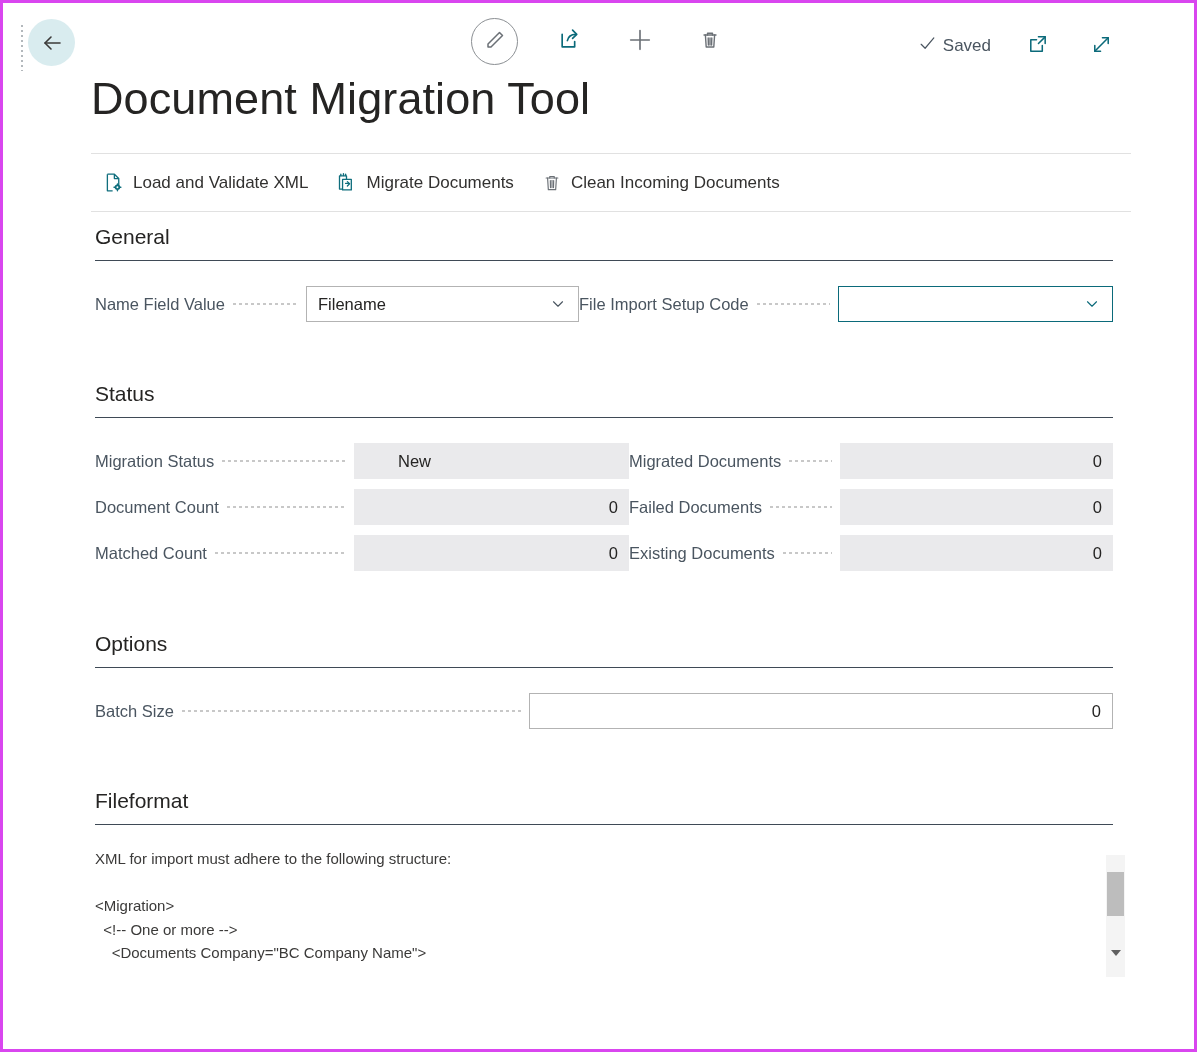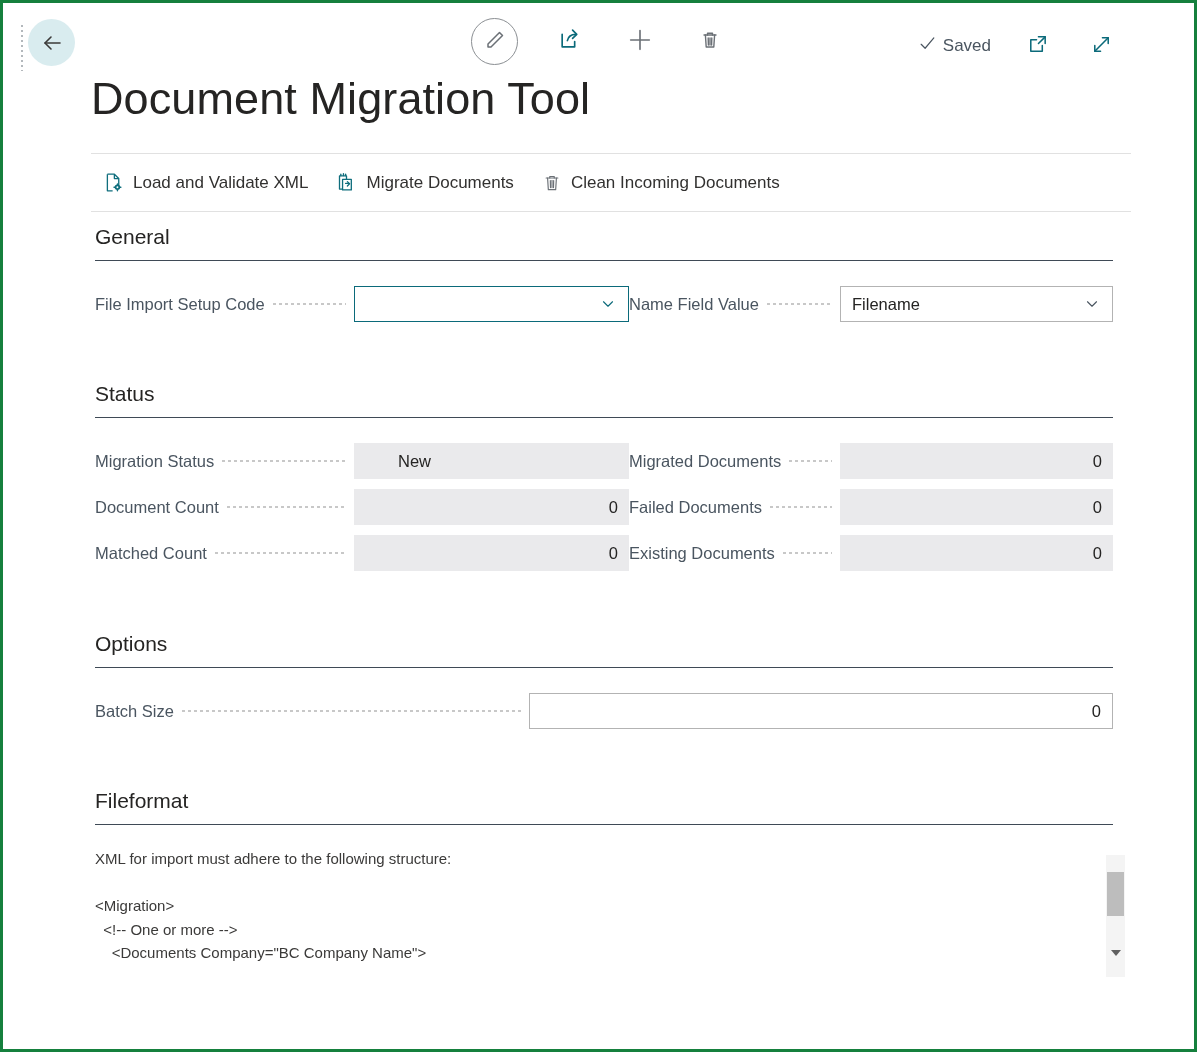--- a/index.html
+++ b/index.html
@@ -11,21 +11,21 @@
     width: 1197px; height: 1052px;
     font-family: "Liberation Sans", sans-serif;
     overflow: hidden;
     position: relative;
   }
 
   
   .frame {
     position: absolute;
     inset: 0;
-    border: 3px solid #15803d;
+    border: 3px solid #d946ef;
     background: #ffffff;
     overflow: hidden;
   }
 
   
   .left-rail {
     position: absolute;
     left: 18px; top: 22px;
     width: 2px; height: 46px;
     background-image: linear-gradient(to bottom, #9aa0a6 0 2px, transparent 2px 5px);
@@ -365,46 +365,46 @@
       </span>
       <span>Clean Incoming Documents</span>
     </div>
   </div>
 
   <div class="group" style="top:222px;">
     <div class="group-title">General</div>
     <div class="rows">
       <div class="row">
 
+        <div class="col right">
+          <span class="fld-label">Name Field Value</span>
+          <span class="leader"></span>
+          <div class="field boxed dd w273">
+            <span class="val">Filename</span>
+            <span class="chev">
+              <svg width="18" height="18" viewBox="0 0 24 24" fill="none" stroke="#4a5560" stroke-width="1.5" stroke-linecap="round" stroke-linejoin="round">
+                <polyline points="6,9 12,15 18,9"></polyline>
+              </svg>
+            </span>
+          </div>
+        </div>
+
         <div class="col">
           <span class="fld-label">File Import Setup Code</span>
           <span class="leader"></span>
           <div class="field focused dd w275">
             <span class="val"></span>
             <span class="chev">
               <svg width="18" height="18" viewBox="0 0 24 24" fill="none" stroke="#0b6a7a" stroke-width="1.5" stroke-linecap="round" stroke-linejoin="round">
                 <polyline points="6,9 12,15 18,9"></polyline>
               </svg>
             </span>
           </div>
         </div>
 
-        <div class="col right">
-          <span class="fld-label">Name Field Value</span>
-          <span class="leader"></span>
-          <div class="field boxed dd w273">
-            <span class="val">Filename</span>
-            <span class="chev">
-              <svg width="18" height="18" viewBox="0 0 24 24" fill="none" stroke="#4a5560" stroke-width="1.5" stroke-linecap="round" stroke-linejoin="round">
-                <polyline points="6,9 12,15 18,9"></polyline>
-              </svg>
-            </span>
-          </div>
-        </div>
-
       </div>
     </div>
   </div>
 
   <div class="group" style="top:379px;">
     <div class="group-title">Status</div>
     <div class="rows">
 
       <div class="row">
         <div class="col">

